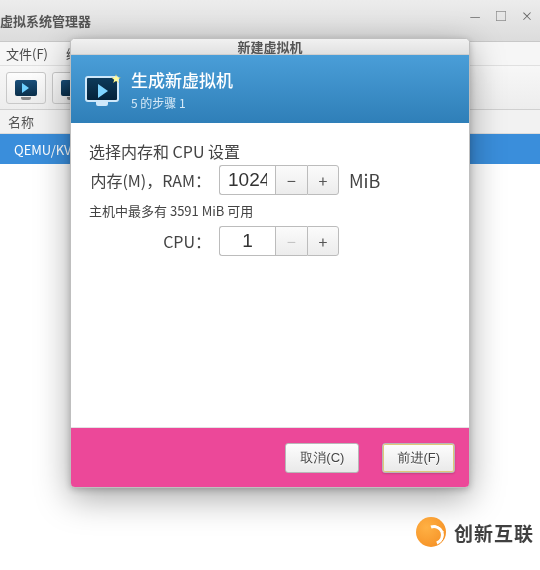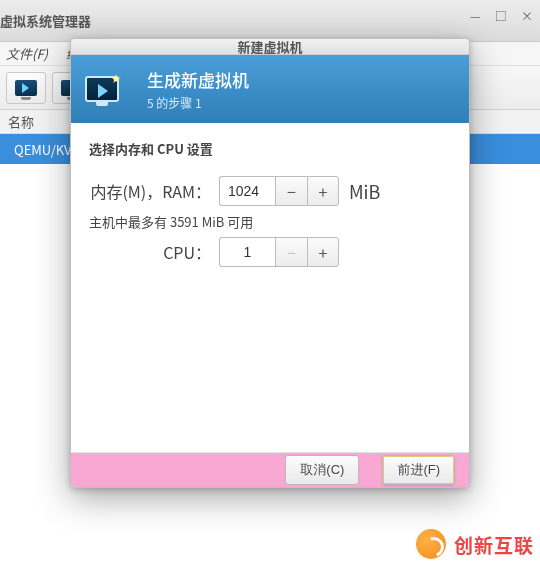--- a/index.html
+++ b/index.html
@@ -29,21 +29,21 @@
   .menubar {
     height:24px;
     display:flex; align-items:center;
     padding:0 6px;
     gap:18px;
     color:#4a4a4a;
     font-size:13px;
     background:#f6f6f6;
     border-bottom:1px solid #e0e0e0;
   }
-  .menubar span { cursor:default;font-style:italic; }
+  .menubar span { cursor:default; }
 
   .toolbar {
     height:44px;
     background:linear-gradient(#f7f7f7,#ededed);
     border-bottom:1px solid #d0d0d0;
     display:flex; align-items:center;
     padding:0 6px; gap:6px;
   }
   .toolbar .btn {
     width:40px; height:32px;
@@ -93,21 +93,21 @@
     border-bottom:1px solid #cfcfcf;
     display:flex; align-items:center; justify-content:center;
     color:#555; font-size:13px; font-weight:600;
   }
 
   .dlg-header{
     height:68px;
     background:linear-gradient(#4a9ed8,#2f7fb8);
     color:#fff;
     display:flex; align-items:center;
-    padding:0 14px; gap:28px;
+    padding:0 14px; gap:12px;
   }
   .dlg-header .big-icon{
     width:34px; height:26px; position:relative;
     background:linear-gradient(#0e3a5a,#04223a);
     border-radius:3px; border:2px solid #cfe8fa;
     flex:0 0 auto;
   }
   .dlg-header .big-icon::after{
     content:""; position:absolute; left:50%; bottom:-6px; transform:translateX(-50%);
     width:12px; height:4px; background:#cfe8fa; border-radius:0 0 2px 2px;
@@ -122,76 +122,76 @@
     clip-path:polygon(50% 0,61% 35%,98% 35%,68% 57%,79% 91%,50% 70%,21% 91%,32% 57%,2% 35%,39% 35%);
   }
   .dlg-header .texts h2{ margin:0; font-size:17px; font-weight:500; color:#fff; }
   .dlg-header .texts .sub{ font-size:12px; color:#d6e9f7; margin-top:2px; }
 
   .dlg-body{
     flex:1;
     padding:16px 18px 10px 18px;
     color:#444;
   }
-  .section-title{ margin-bottom:18px; font-size:13px;font-weight:bold; }
+  .section-title{ margin-bottom:2px; font-size:16px; }
 
   .form-row{
     display:flex; align-items:center;
     margin-bottom:6px;
   }
   .form-row .lbl{
     width:130px; text-align:right; padding-right:8px; font-size:16px; color:#444;
   }
 
   .spin{
     display:flex; align-items:center;
   }
   .spin input{
     width:56px; height:30px;
     border:1px solid #bcbcbc; border-right:none;
     border-radius:3px 0 0 3px;
-    padding:0 8px; font-size:14px; color:#333; outline:none;
+    padding:0 8px; font-size:19px; color:#333; outline:none;
     background:#fff;
   }
   .spin .sbtn{
     width:32px; height:30px;
     border:1px solid #bcbcbc;
     background:linear-gradient(#fbfbfb,#ececec);
     display:flex; align-items:center; justify-content:center;
     font-size:16px; color:#555; cursor:pointer; user-select:none;
   }
   .spin .sbtn.minus{ border-right:none; }
   .spin .sbtn.plus{ border-radius:0 3px 3px 0; }
   .spin .sbtn.disabled{ color:#c4c4c4; }
   .unit{ margin-left:10px; font-size:18px; color:#444; }
 
   .dlg-footer{
-    height:35px;
+    height:60px;
     border-top:1px solid #e2e2e2;
     display:flex; align-items:center; justify-content:flex-end;
     gap:14px; padding:4px 14px;
-    background:#f9a8d4;
+    background:#ec4899;
   }
   .dlg-footer button{
     height:30px; padding:0 14px;
     border:1px solid #b8b8b8; border-radius:3px;
     background:linear-gradient(#fdfdfd,#e9e9e9);
     color:#444; font-size:13px; cursor:pointer;
     text-shadow:0 1px 0 #fff;
   }
   .dlg-footer button.primary{
     box-shadow:0 0 0 1px #e0c978 inset,0 1px 2px rgba(0,0,0,0.15);
     margin-left:9px;
   }
 
   
   .watermark{
-    position:absolute; right:6px; bottom:11px;
+    position:absolute; right:6px; bottom:23px;
     display:flex; align-items:center; gap:8px;
-    color:#ef4444; font-size:19px; font-weight:700; letter-spacing:1px;
+    color:#404040; font-size:19px; font-weight:700; letter-spacing:1px;
   }
   .wm-badge{
     width:30px;height:30px;border-radius:50%;
     background:radial-gradient(circle at 35% 35%, #ffb144, #f38a1f);
     position:relative;
   }
   .wm-badge::after{
     content:""; position:absolute; left:8px; top:8px; width:14px; height:14px;
     border:3px solid #fff; border-left-color:transparent; border-bottom-color:transparent;
     transform:rotate(25deg); border-radius:50%;

